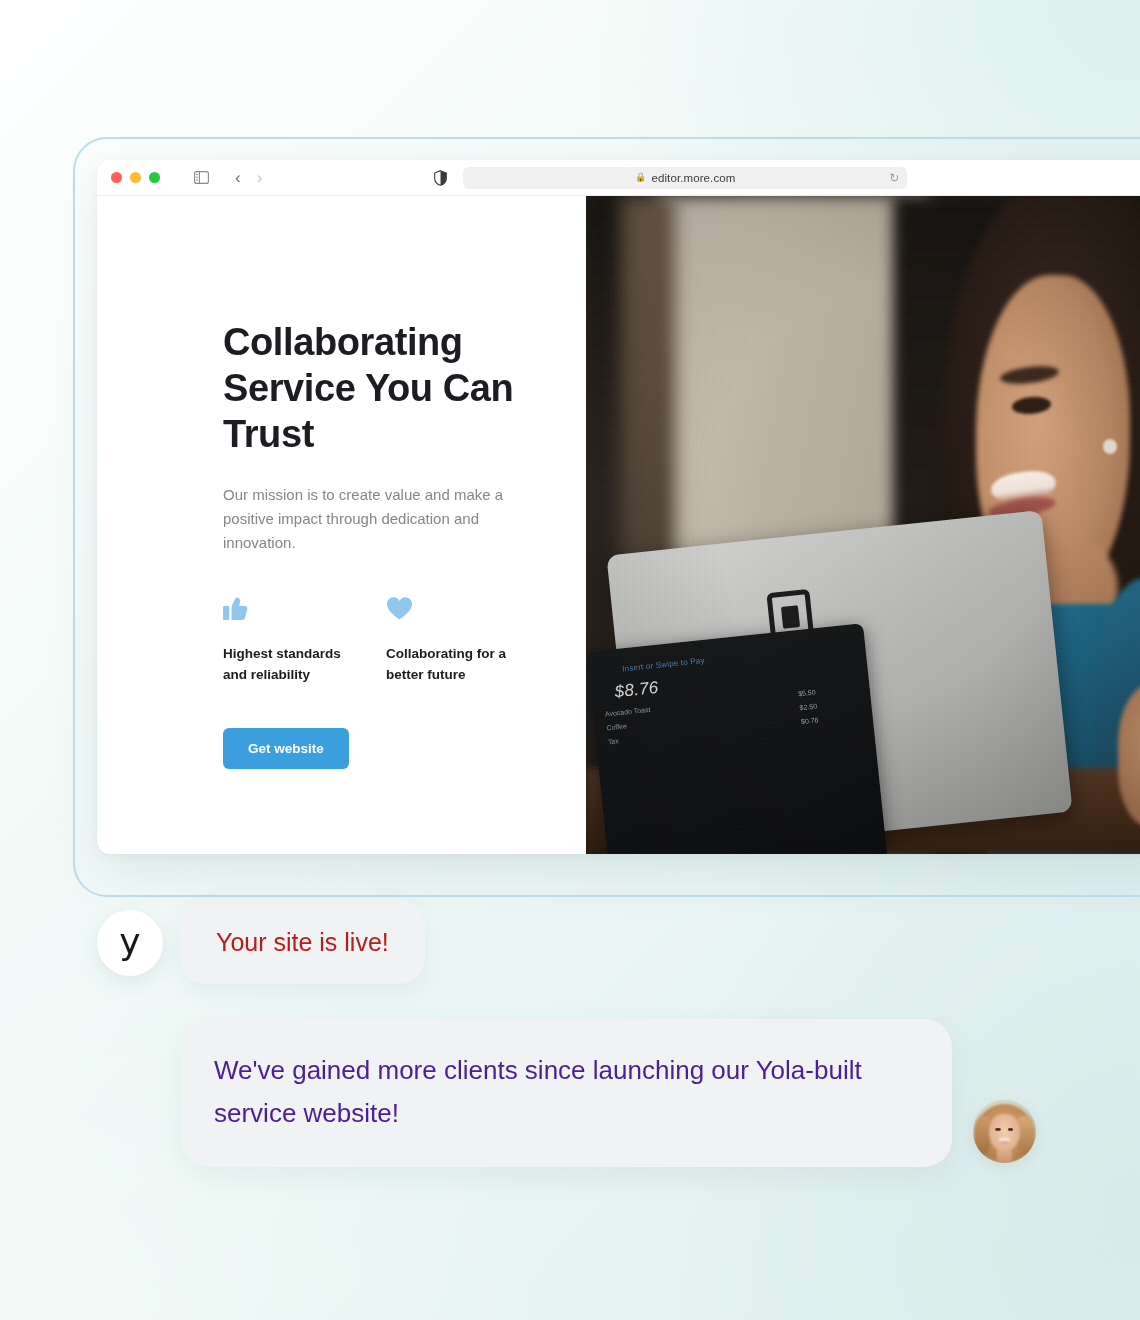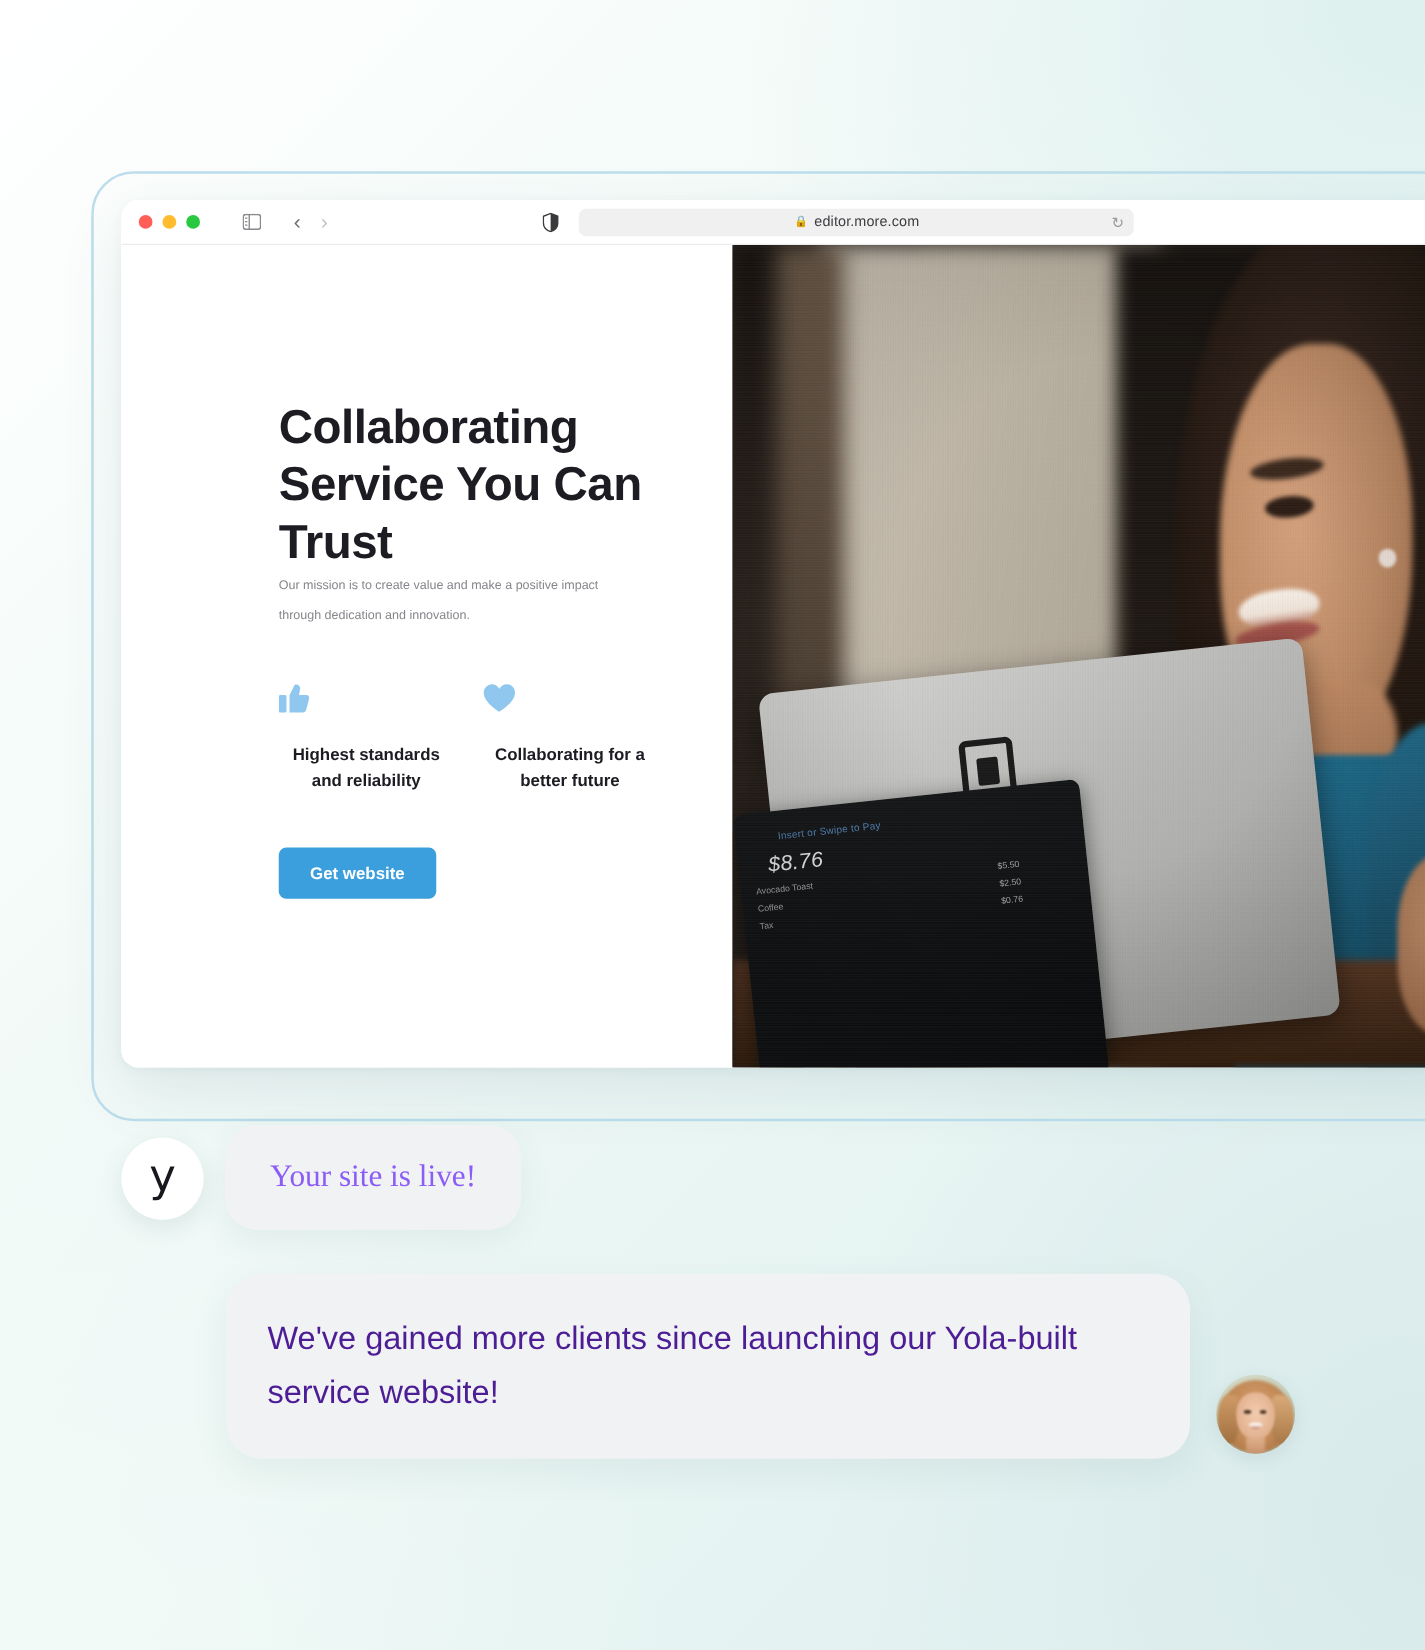--- a/index.html
+++ b/index.html
@@ -119,32 +119,33 @@
   #hero-headline {
     font-size: 38px;
     line-height: 46px;
     font-weight: 700;
     color: #1c1c22;
     letter-spacing: -0.4px;
     max-width: 300px;
   }
 
   #hero-subtext {
-    font-size: 10px;
+    margin-top: 26px;
+    font-size: 15px;
     line-height: 24px;
     color: #86868c;
     max-width: 282px;
   }
 
   #feature-grid {
     margin-top: 41px;
     display: flex;
     gap: 0;
   }
-  .feature-col { width: 163px; text-align: center; }
+  .feature-col { width: 163px; }
   .feature-icon {
     color: #90c7ee;
     font-size: 26px;
     line-height: 1;
     display: block;
     height: 30px;
   }
   .feature-icon svg { display: block; }
   .feature-label {
     margin-top: 17px;
@@ -333,24 +334,23 @@
 
   #bubble-1 {
     margin-left: 17px;
     background: #f1f2f3;
     border-radius: 26px;
     padding: 27px 36px;
     box-shadow: 0 8px 26px rgba(40,80,90,.07);
   }
   #bubble-1-text {
     font-size: 25px;
-    color: #8b5cf6;
+    color: #b91c1c;
     line-height: 1.2;
     white-space: nowrap;
-    font-family: Liberation Serif, serif;
   }
 
   #chat-row-2 { position: absolute; left: 181px; top: 119px; display: flex; align-items: flex-end; }
 
   #bubble-2 {
     width: 771px;
     background: #f1f2f3;
     border-radius: 28px;
     padding: 30px 33px 32px 33px;
     box-shadow: 0 10px 30px rgba(40,80,90,.07);

